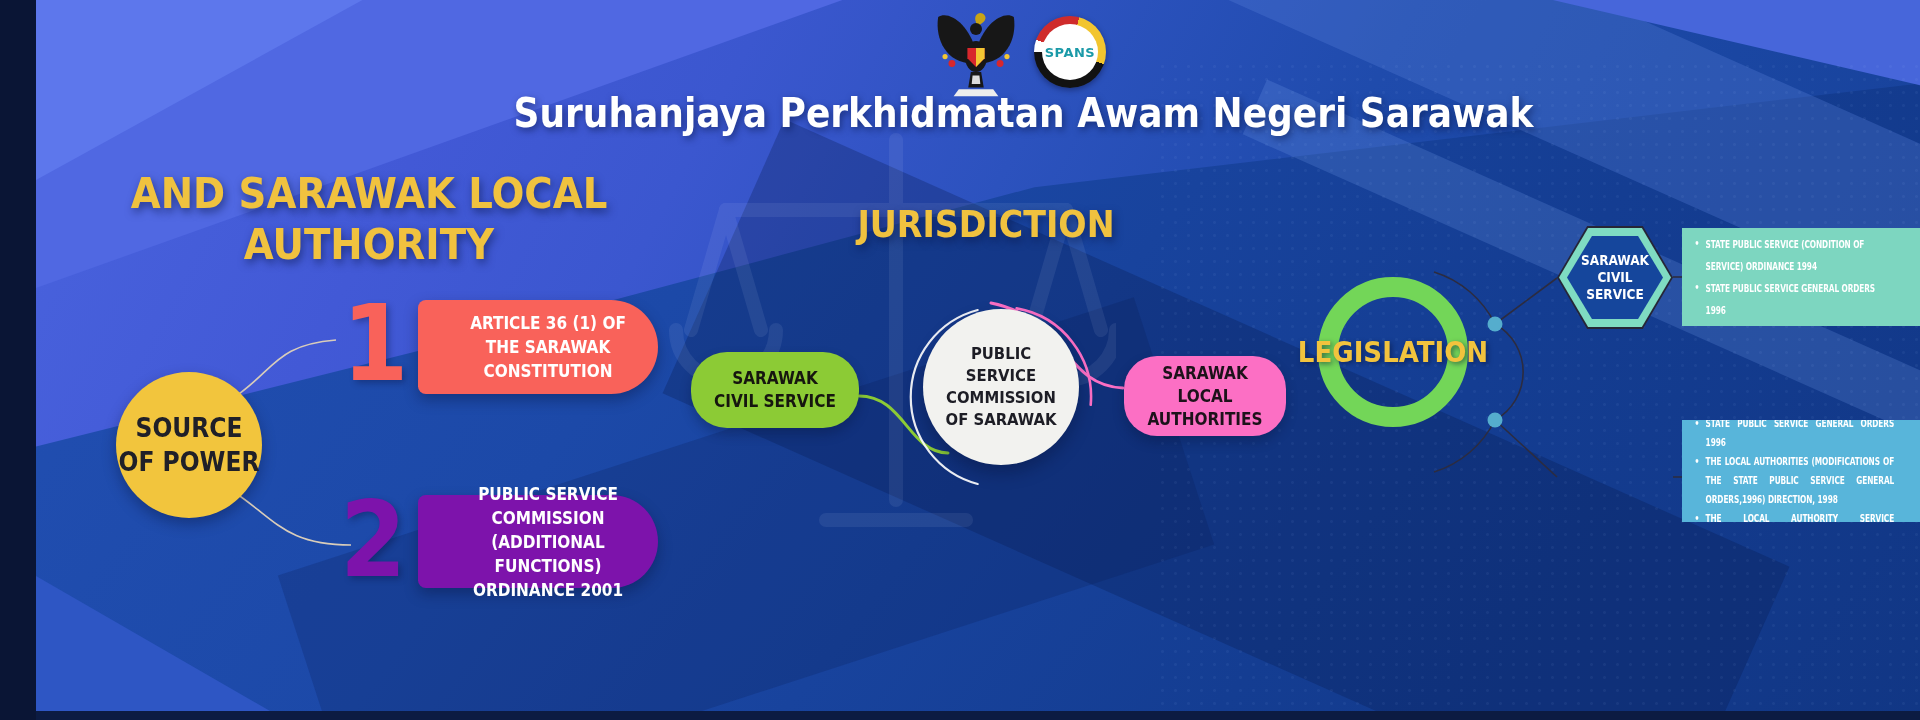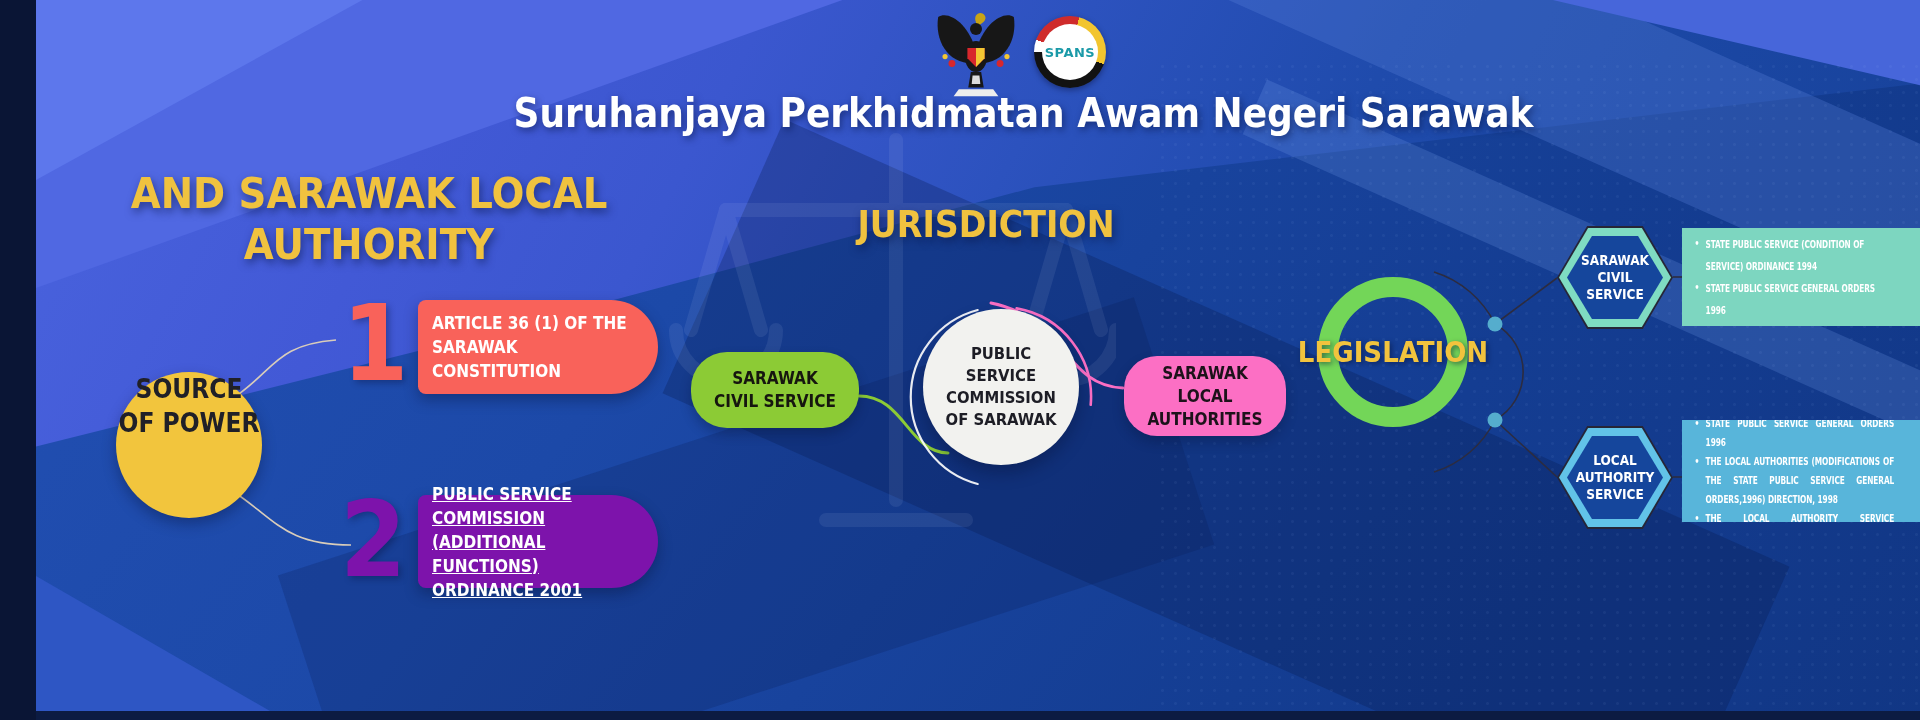--- a/index.html
+++ b/index.html
@@ -55,38 +55,38 @@
   
   .main-title {
     position:absolute; left:8px; top:168px; width:650px; text-align:center;
     color:#f0c23f; font-size:43px; line-height:51px; font-weight:bold; font-stretch:condensed;
     text-shadow:2px 4px 8px rgba(8,20,70,.55);
   }
 
   
   .power-circle {
     position:absolute; left:80px; top:372px; width:146px; height:146px; border-radius:50%;
-    background:#f2c53d; display:flex; flex-direction:column; align-items:center; justify-content:flex-start;
+    background:#f2c53d; display:flex; flex-direction:column; align-items:center; justify-content:center;
     box-shadow:0 6px 14px rgba(5,15,50,.35); z-index:3;
   }
   .power-circle span { color:#202028; font-size:26px; line-height:34px; font-weight:bold; font-stretch:condensed; }
   .num {
     position:absolute; z-index:4; font-size:106px; line-height:100px; font-weight:bold; font-stretch:condensed;
     text-shadow:3px 3px 6px rgba(8,18,60,.35);
   }
   .num1 { left:306px; top:294px; color:#f9625a; }
   .num2 { left:304px; top:490px; color:#7d13ab; }
   .pill {
     position:absolute; left:382px; width:240px; display:flex; align-items:center; justify-content:center;
-    color:#ffffff; font-weight:bold; font-stretch:condensed; font-size:17px; line-height:24px;
-    border-radius:8px 48px 48px 8px; padding:6px 16px 6px 14px; z-index:3;
+    text-align:center; color:#ffffff; font-weight:bold; font-stretch:condensed; font-size:17px; line-height:24px;
+    border-radius:8px 48px 48px 8px; padding:6px 16px 6px 36px; z-index:3;
     box-shadow:0 6px 14px rgba(5,15,50,.35);
   }
   .pill1 { top:300px; height:94px; background:#f9625a; }
-  .pill2 { top:495px; height:93px; background:#7d13ab;text-decoration:underline; }
+  .pill2 { top:495px; height:93px; background:#7d13ab; }
 
   
   .jurisdiction-heading {
     position:absolute; left:750px; top:203px; width:400px; text-align:center;
     color:#f0c23f; font-size:37px; font-weight:bold; font-stretch:condensed;
     text-shadow:2px 4px 8px rgba(8,20,70,.55);
   }
   .node { position:absolute; display:flex; align-items:center; justify-content:center; text-align:center; z-index:3; }
   .node-green {
     left:655px; top:352px; width:168px; height:76px; border-radius:36px; background:#8ccb35;
@@ -244,24 +244,20 @@
         </li>
       <li>
           <span>STATE PUBLIC SERVICE GENERAL ORDERS 1996</span>
         </li>
       <li>
           <span>PUBLIC SERVICE COMMISSION RULES 1996</span>
         </li>
     </ul>
   </div>
 
-  <div class="hex-outer hex2">
-    <div class="hex-border"></div>
-    <div class="hex-fill">LOCAL AUTHORITY SERVICE</div>
-  </div>
   <div class="leg-box leg-box2">
     <ul class="leg-list">
       <li>
           <span>THE LOCAL AUTHORITIES ORDINANCE 1996</span>
         </li>
       <li>
           <span>STATE PUBLIC SERVICE GENERAL ORDERS 1996</span>
         </li>
       <li>
           <span>THE LOCAL AUTHORITIES (MODIFICATIONS OF THE STATE PUBLIC SERVICE GENERAL ORDERS,1996) DIRECTION, 1998</span>

